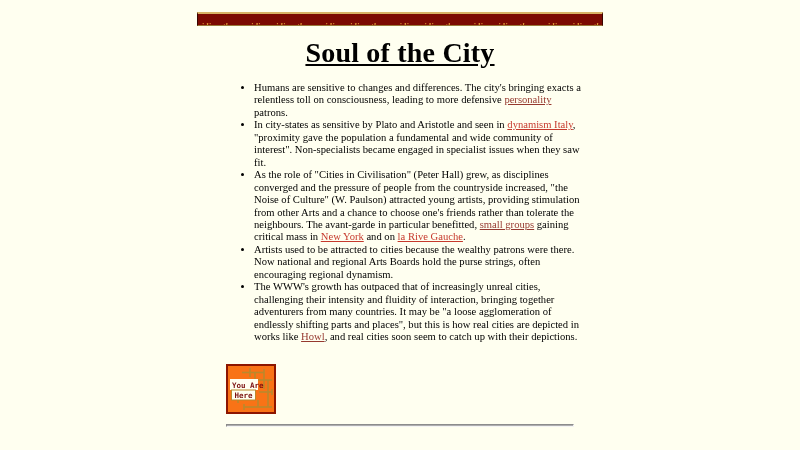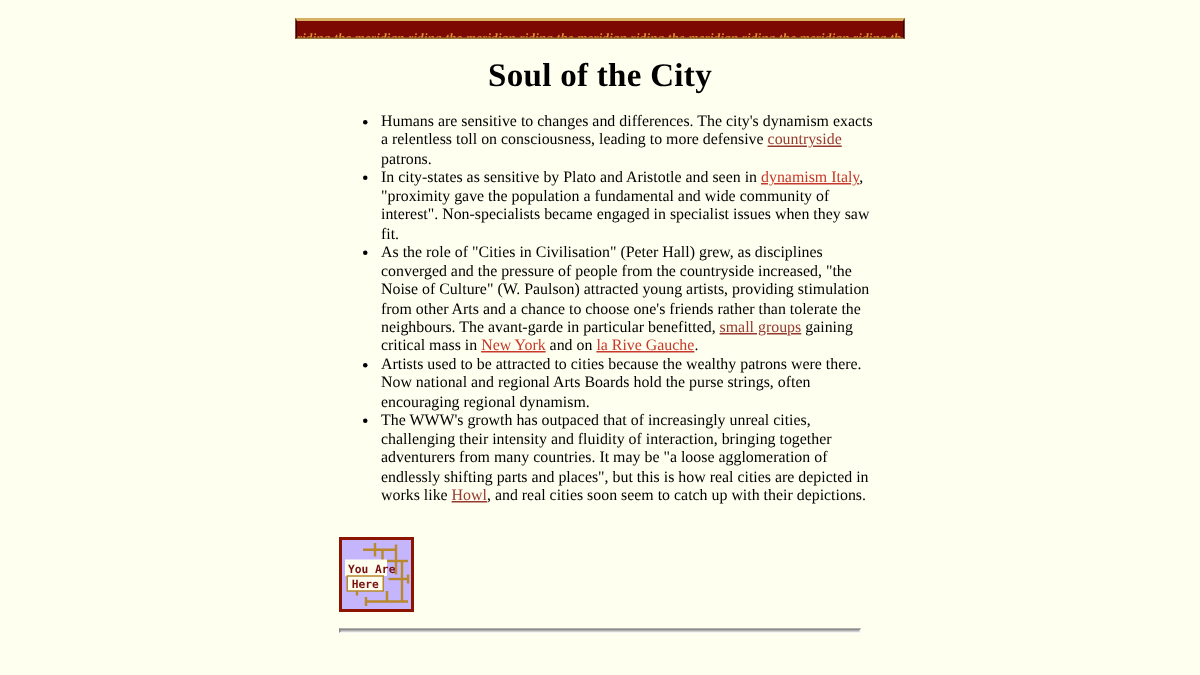--- a/index.html
+++ b/index.html
@@ -35,25 +35,26 @@
     font-family: "Liberation Serif", serif;
     font-style: italic;
     font-weight: bold;
     font-size: 8.5px;
     line-height: 9px;
     color: #dd9434;
     letter-spacing: 0.2px;
   }
   h1.title {
     text-align: center;
-    font-size: 22px;
+    font-size: 28px;
     font-weight: bold;
     color: #000000;
     margin: 11px 0 13px 0;
     letter-spacing: 0.2px;
+    text-decoration: underline;
   }
   ul.bullets {
     margin: 0;
     padding: 0 21px 0 57px;
     list-style: disc outside;
     font-size: 10.6px;
     line-height: 12.45px;
     color: #000000;
   }
   ul.bullets li {
@@ -62,21 +63,21 @@
   }
   a.lnk { text-decoration: underline; cursor: pointer; }
   a.lnk.link    { color: #c6392c; }
   a.lnk.visited { color: #96392f; }
   .logo-wrap {
     display: inline-block;
     margin: 20px 0 0 29px;
     width: 46px;
     height: 46px;
     border: 2px solid #8c1500;
-    background: #c4b5fd;
+    background: #f97316;
     cursor: pointer;
     line-height: 0;
   }
   .rule {
     width: 85%;
     height: 1px;
     margin: 8px auto 0 auto;
     background: #aeaeae;
     border: 1px solid #8c8c8c;
     border-bottom-color: #f4f4f4;
@@ -89,21 +90,21 @@
 <div class="viewport">
   <div class="page">
 
     <div class="banner">
       <span class="banner-text">riding the meridian riding the meridian riding the meridian riding the meridian riding the meridian riding the meridian riding the meridian</span>
     </div>
 
     <h1 class="title">Soul of the City</h1>
 
     <ul class="bullets" id="bullet-list">
-        <li><span>Humans are sensitive to changes and differences. The city's dynamism exacts a relentless toll on consciousness, leading to more defensive </span><a href="#" class="lnk visited">countryside</a><span> patrons.</span></li>
+        <li><span>Humans are sensitive to changes and differences. The city's bringing exacts a relentless toll on consciousness, leading to more defensive </span><a href="#" class="lnk visited">personality</a><span> patrons.</span></li>
         <li><span>In city-states as sensitive by Plato and Aristotle and seen in </span><a href="#" class="lnk link">dynamism Italy</a><span>, "proximity gave the population a fundamental and wide community of interest". Non-specialists became engaged in specialist issues when they saw fit.</span></li>
         <li><span>As the role of "Cities in Civilisation" (Peter Hall) grew, as disciplines converged and the pressure of people from the countryside increased, "the Noise of Culture" (W. Paulson) attracted young artists, providing stimulation from other Arts and a chance to choose one's friends rather than tolerate the neighbours. The avant-garde in particular benefitted, </span><a href="#" class="lnk visited">small groups</a><span> gaining critical mass in </span><a href="#" class="lnk link">New York</a><span> and on </span><a href="#" class="lnk link">la Rive Gauche</a><span>.</span></li>
         <li><span>Artists used to be attracted to cities because the wealthy patrons were there. Now national and regional Arts Boards hold the purse strings, often encouraging regional dynamism.</span></li>
         <li><span>The WWW's growth has outpaced that of increasingly unreal cities, challenging their intensity and fluidity of interaction, bringing together adventurers from many countries. It may be "a loose agglomeration of endlessly shifting parts and places", but this is how real cities are depicted in works like </span><a href="#" class="lnk visited">Howl</a><span>, and real cities soon seem to catch up with their depictions.</span></li>
       </ul>
 
     <a class="logo-wrap" href="#">
       <svg width="46" height="46" viewBox="0 0 46 46">
         <g stroke="#b9892c" stroke-width="1.6" fill="none">
           <path d="M22 2 V11"></path>

